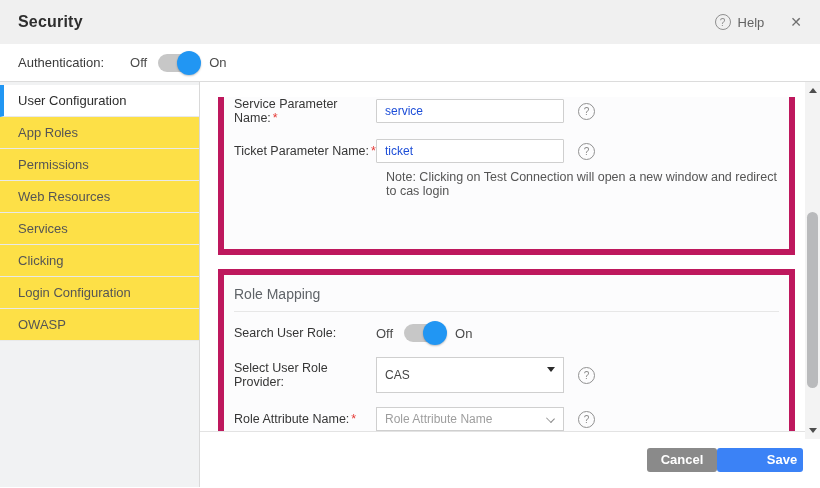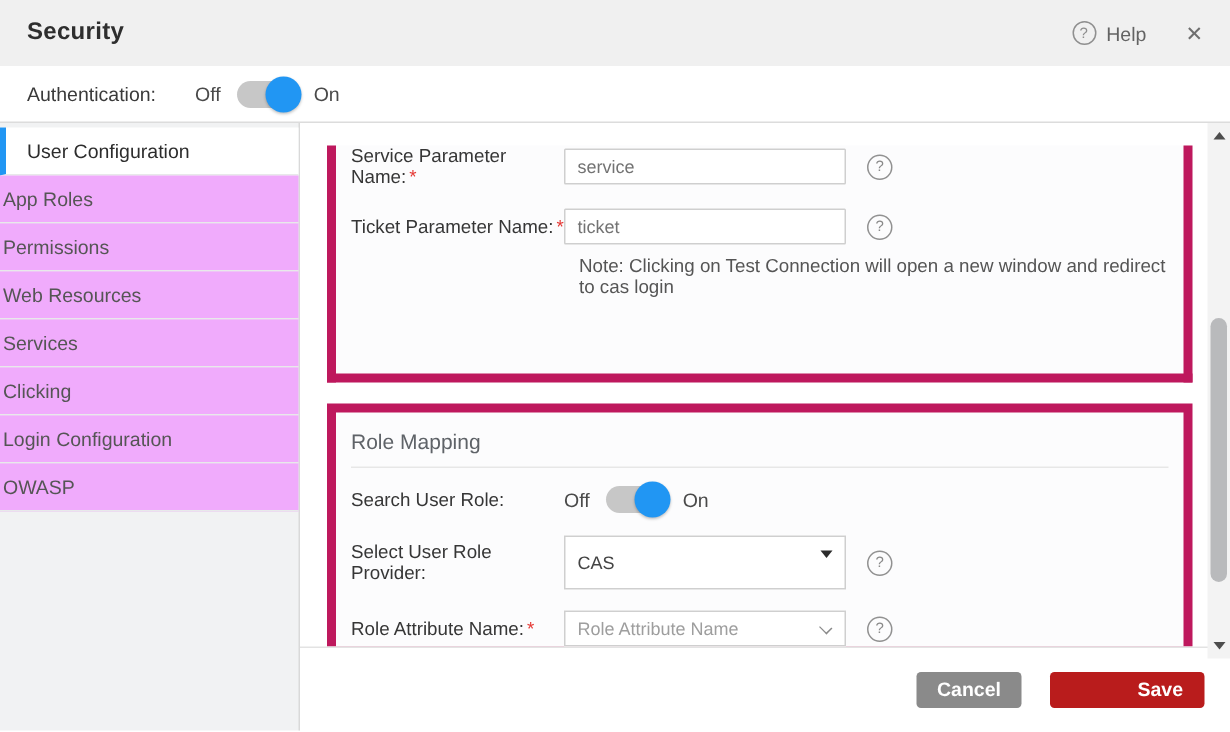--- a/index.html
+++ b/index.html
@@ -40,22 +40,22 @@
     border-radius:50%; background:#2196f3; box-shadow:0 1px 2px rgba(0,0,0,.25);
   }
 
   
   .body { display:flex; height:405px; }
 
   .sidebar {
     width:200px; border-right:1px solid #d9d9d9; background:#f1f2f3; padding-top:3px;
   }
   .nav-item {
-    height:32px; display:flex; align-items:center; padding-left:2px;
-    font-size:13px; color:#555; background:#f0abfc;
+    height:32px; display:flex; align-items:center; padding-left:18px;
+    font-size:13px; color:#555; background:#fde047;
     border-bottom:1px solid #e8e9ea; cursor:pointer;
   }
   .nav-item.active {
     background:#fff; color:#2d2d2d; border-left:4px solid #2196f3; padding-left:14px;
   }
 
   .main { flex:1; position:relative; background:#fff; }
 
   .scroll-area { position:absolute; left:0; right:0; top:0; height:350px; }
 
@@ -68,21 +68,21 @@
   .panel-title { padding:11px 10px 9px 10px; font-size:14px; color:#5f6368; }
   .panel-sep { border-bottom:1px solid #e7e7e7; margin:0 10px; }
 
   .form-row { display:flex; align-items:center; padding-left:10px; margin-top:14px; }
   .form-row.first { margin-top:15px; }
   .f-label { width:142px; font-size:12.5px; color:#363636; }
   .req { color:#e53935; margin-left:2px; }
 
   .text-input {
     width:188px; height:24px; border:1px solid #cfcfcf; background:#fff;
-    padding:0 8px; font-size:12px; color:#737373; font-family:"Liberation Sans", sans-serif;
+    padding:0 8px; font-size:12px; color:#1d4ed8; font-family:"Liberation Sans", sans-serif;
     border-radius:1px; outline:none;
   }
   .help-icon {
     width:17px; height:17px; border:1px solid #919191; border-radius:50%;
     display:flex; align-items:center; justify-content:center;
     font-size:10px; color:#8a8a8a; margin-left:14px; flex:0 0 auto; cursor:pointer;
   }
 
   .btn-row { margin-left:152px; margin-top:13px; }
   .btn {
@@ -118,24 +118,24 @@
   .sb-arrow { position:absolute; left:3.5px; width:0; height:0; cursor:pointer; }
   .sb-up { top:6px; border-left:4px solid transparent; border-right:4px solid transparent; border-bottom:5px solid #4d4d4d; }
   .sb-down { bottom:6px; border-left:4px solid transparent; border-right:4px solid transparent; border-top:5px solid #4d4d4d; }
   .sb-thumb { position:absolute; left:2px; top:130px; width:11px; height:176px; background:#b9babc; border-radius:6px; cursor:grab; }
 
   
   .footer {
     position:absolute; left:0; right:0; bottom:0; height:56px;
     border-top:1px solid #e3e3e3; background:#fff;
     display:flex; align-items:center; justify-content:flex-end;
-    padding-right:17px; gap:19px;
+    padding-right:17px; 
   }
   .btn.cancel { background:#8a8a8a; width:70px; }
-  .btn.save   { background:#b91c1c; width:103px;padding-left:44px; }
+  .btn.save   { background:#3b82f6; width:86px;padding-left:44px; }
 </style>
 </head>
 <body>
 
 <div class="window">
 
   <div class="titlebar">
     <div class="title">Security</div>
     <div class="spacer"></div>
     <div class="help-group">

